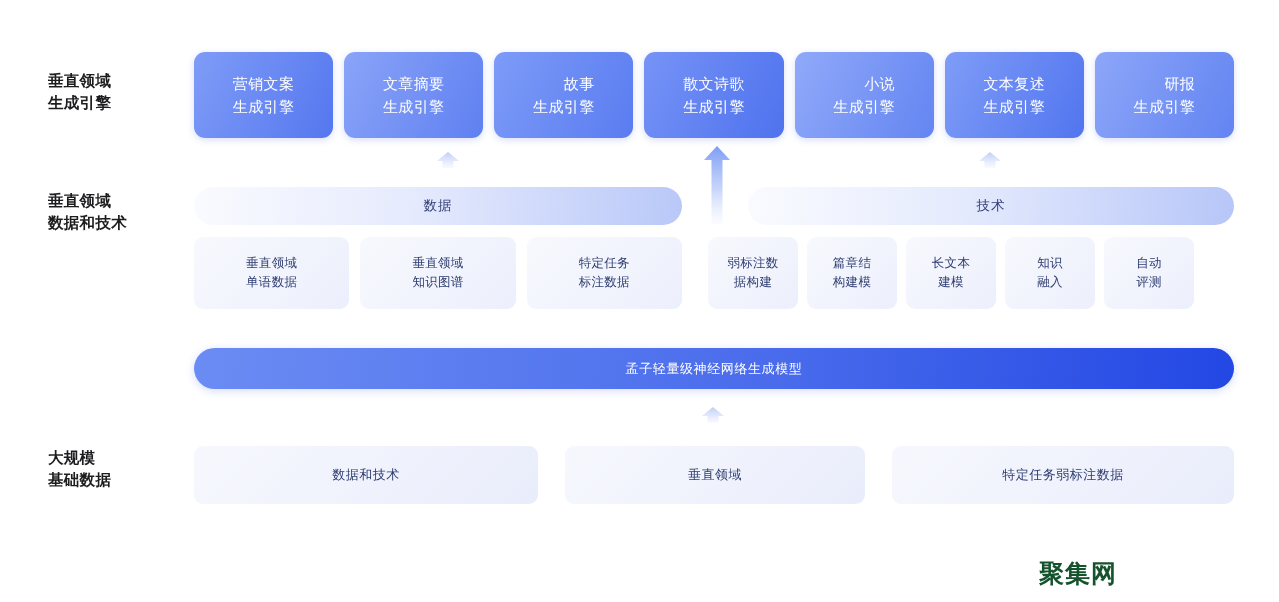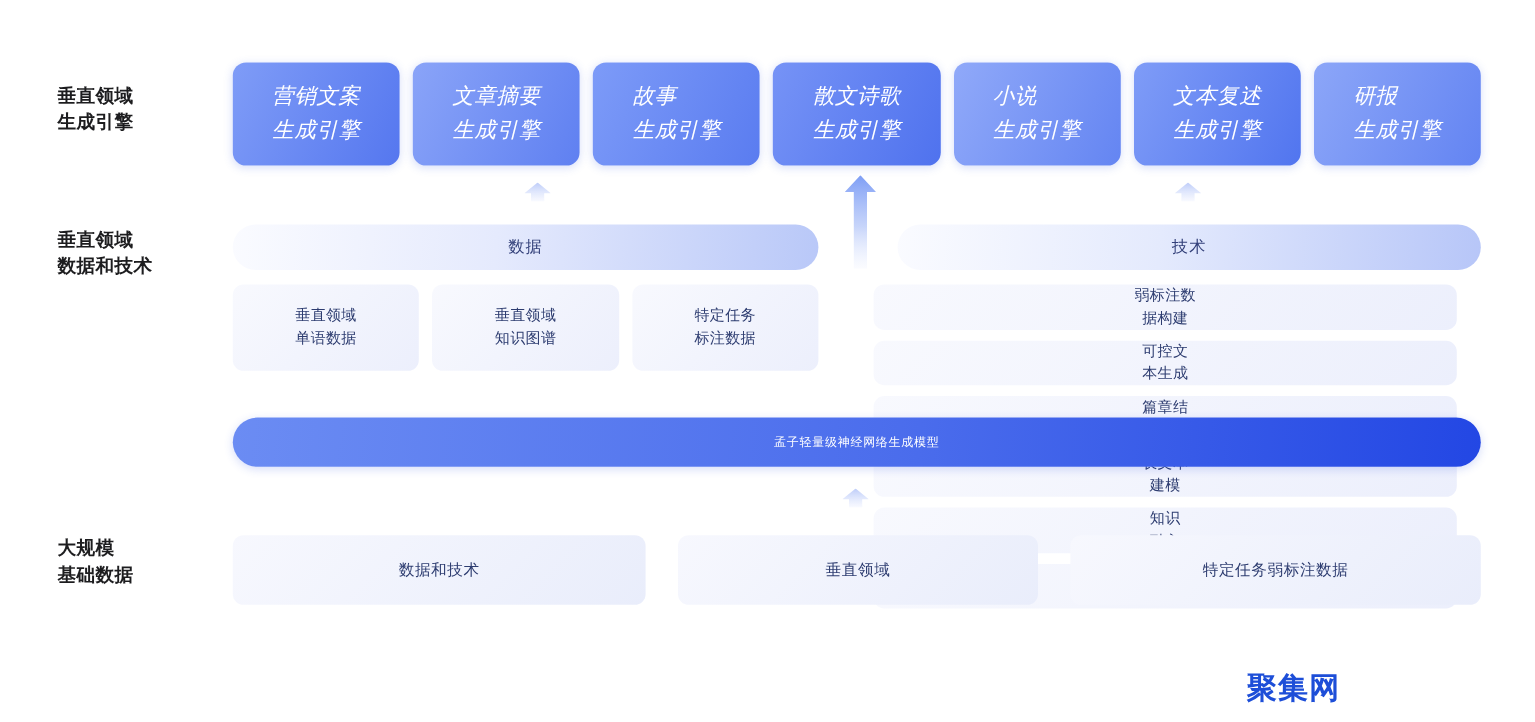--- a/index.html
+++ b/index.html
@@ -46,28 +46,27 @@
     height: 86px;
     display: flex;
     gap: 11px;
   }
   .engine-card {
     flex: 1 1 0;
     border-radius: 11px;
     display: flex;
     align-items: center;
     justify-content: center;
-    text-align: left;
+    text-align: right;
     color: #ffffff;
-    font-size: 18px;
+    font-size: 15px;
     line-height: 1.55;
     letter-spacing: 0.4px;
     white-space: pre-line;
     box-shadow: 0 2px 7px rgba(78, 110, 228, 0.22);
-    font-style: italic;
   }
   .eg-0 { background: linear-gradient(115deg, #7f9cf7 0%, #5577ef 100%); }
   .eg-1 { background: linear-gradient(115deg, #8aa4f8 0%, #5f80f1 100%); }
   .eg-2 { background: linear-gradient(115deg, #7d9bf8 0%, #5a7cf0 100%); }
   .eg-3 { background: linear-gradient(115deg, #7693f6 0%, #4f72ee 100%); }
   .eg-4 { background: linear-gradient(115deg, #90a9f9 0%, #6485f2 100%); }
   .eg-5 { background: linear-gradient(115deg, #7f9cf7 0%, #5175ef 100%); }
   .eg-6 { background: linear-gradient(115deg, #8ca6f8 0%, #6384f2 100%); }
 
   
@@ -108,21 +107,21 @@
     background: linear-gradient(95deg, #fafbff 0%, #e4eafd 45%, #b7c6f8 100%);
   }
 
   .sub-row {
     position: absolute;
     top: 237px;
     height: 72px;
     display: flex;
   }
   #sub-row-data { left: 194px; width: 488px; gap: 11px; }
-  #sub-row-tech { left: 728px; width: 486px; gap: 9px; flex-direction: column; }
+  #sub-row-tech { left: 708px; width: 486px; gap: 9px; }
 
   .sub-card {
     flex: 1 1 0;
     border-radius: 9px;
     display: flex;
     align-items: center;
     justify-content: center;
     text-align: center;
     color: #2d3c70;
     font-size: 12.5px;
@@ -138,21 +137,21 @@
     left: 194px;
     top: 348px;
     width: 1040px;
     height: 41px;
     border-radius: 20.5px;
     background: linear-gradient(95deg, #6b8cf3 0%, #4a6cec 55%, #2347e4 100%);
     display: flex;
     align-items: center;
     justify-content: center;
     color: #ffffff;
-    font-size: 10px;
+    font-size: 13px;
     letter-spacing: 0.6px;
     box-shadow: 0 2px 8px rgba(45, 80, 225, 0.2);
   }
 
   
   #base-row {
     position: absolute;
     left: 194px;
     top: 446px;
     width: 1040px;
@@ -173,21 +172,21 @@
   }
   .bc-0 { flex: 344 1 0; }
   .bc-1 { flex: 300 1 0; }
   .bc-2 { flex: 342 1 0; }
 
   
   #watermark {
     position: absolute;
     right: 28px;
     bottom: 12px;
-    color: #1d4ed8;
+    color: #14532d;
     font-size: 25px;
     font-weight: bold;
     letter-spacing: 1px;
   }
 </style>
 </head>
 <body>
 
 <div id="stage">
 
@@ -254,22 +253,20 @@
 单语数据</div>
     <div class="sub-card">垂直领域
 知识图谱</div>
     <div class="sub-card">特定任务
 标注数据</div>
   </div>
 
   <div id="sub-row-tech" class="sub-row">
     <div class="sub-card">弱标注数
 据构建</div>
-    <div class="sub-card">可控文
-本生成</div>
     <div class="sub-card">篇章结
 构建模</div>
     <div class="sub-card">长文本
 建模</div>
     <div class="sub-card">知识
 融入</div>
     <div class="sub-card">自动
 评测</div>
   </div>
 

